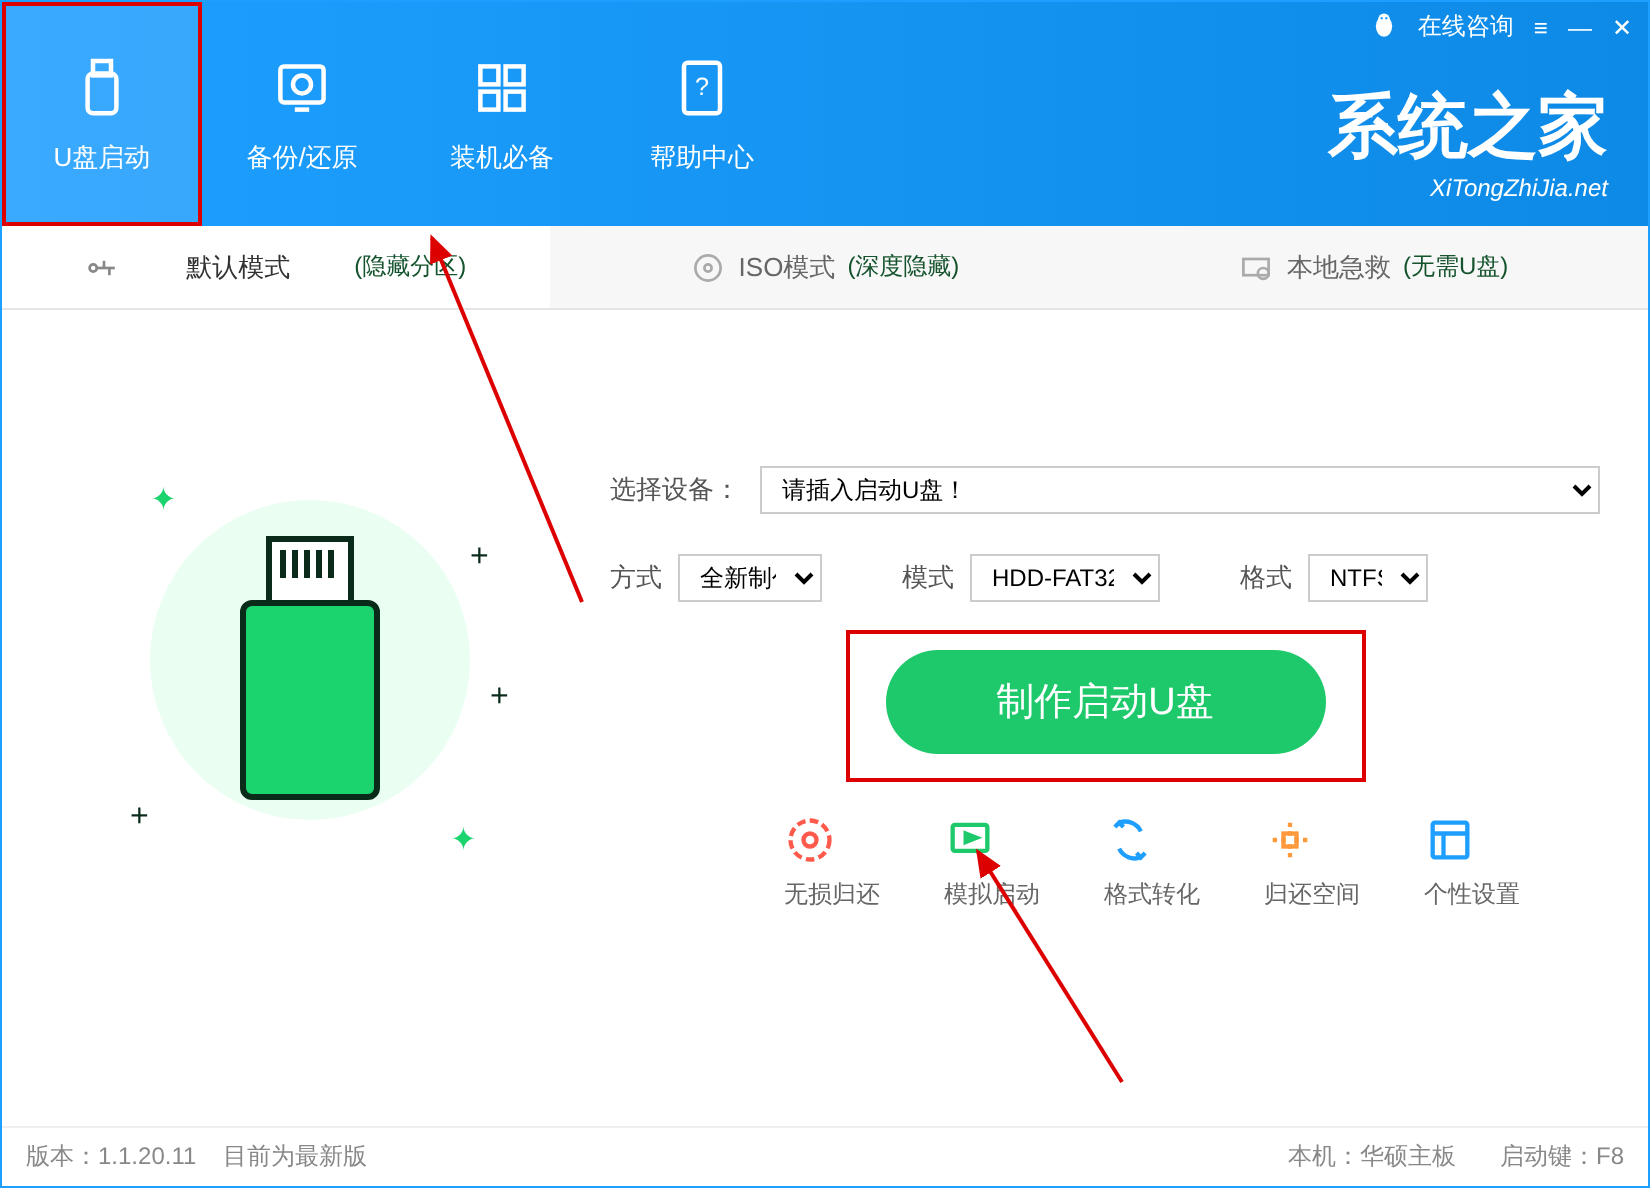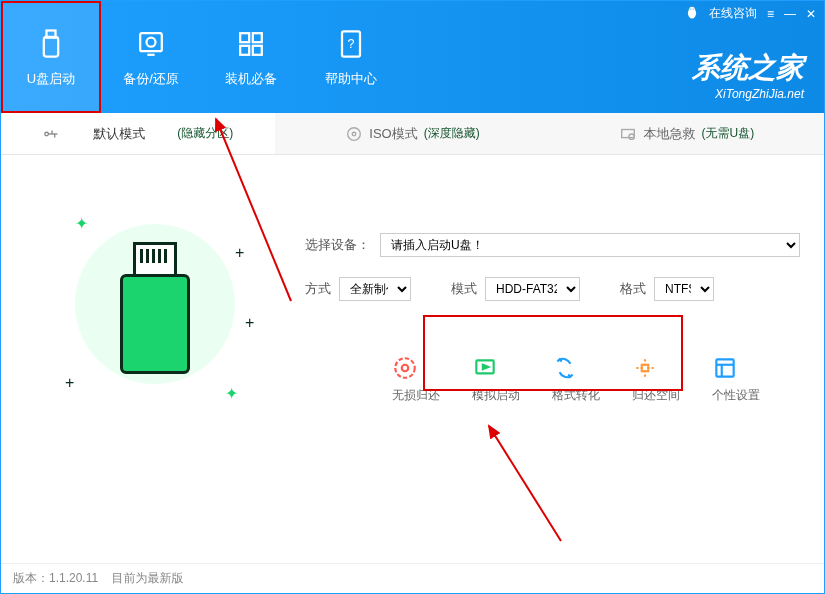--- a/index.html
+++ b/index.html
@@ -6,21 +6,21 @@
 body { font-family: "Microsoft YaHei", SimSun, sans-serif; font-size: 12px; color: #333; background: #fff; }
 .window { width: 825px; height: 594px; border: 1px solid #1e9fff; position: relative; overflow: hidden; }
 
 
 .header { height: 112px; background: linear-gradient(to right, #1e9fff, #0d8ae6); display: flex; position: relative; }
 .nav-item { width: 100px; color: #fff; display: flex; flex-direction: column; align-items: center; justify-content: center; cursor: pointer; gap: 8px; position: relative; }
 .nav-item.active { background: rgba(255,255,255,0.12); border: 2px solid #d00; }
 .nav-label { font-size: 13px; }
 .nav-icon { width: 36px; height: 36px; display: flex; align-items: center; justify-content: center; }
 .logo-area { position: absolute; right: 20px; bottom: 12px; color: #fff; text-align: right; }
-.logo-main { font-size: 28px; font-weight: bold; font-style: italic; }
+.logo-main { font-size: 35px; font-weight: bold; }
 .logo-sub { font-size: 12px; font-style: italic; }
 .window-controls { position: absolute; top: 4px; right: 8px; display: flex; gap: 10px; align-items: center; color: #fff; font-size: 12px; }
 .wc-btn { cursor: pointer; }
 
 
 .tabs { height: 42px; display: flex; border-bottom: 1px solid #e5e5e5; }
 .tab { flex: 1; display: flex; align-items: center; justify-content: center; gap: 6px; cursor: pointer; font-size: 13px; color: #666; background: #f7f7f7; }
 .tab.active { background: #fff; color: #333; font-weight: 500; gap: 32px; }
 .tab-icon { width: 18px; height: 18px; }
 .tab-hint { color: #14532d; font-size: 12px; }
@@ -200,20 +200,21 @@
         <div class="inline-group" style="margin-right:0">
           <span class="form-label">格式</span>
           <select class="select" style="width:60px">
             <option>NTFS</option>
           </select>
         </div>
       </div>
 
       <div class="action-row">
         <div class="action-highlight"></div>
+        <button class="action-btn">制作启动U盘</button>
       </div>
 
       <div class="tools">
         <div class="tool">
           <span class="tool-icon"><svg viewBox="0 0 24 24" width="26" height="26" fill="none" stroke="#ff5a4c" stroke-width="2">
                 <circle cx="12" cy="12" r="9" stroke-dasharray="4 2"></circle>
                 <circle cx="12" cy="12" r="3"></circle>
               </svg></span>
           <span>无损归还</span>
         </div>
@@ -248,20 +249,24 @@
         </div>
       </div>
     </div>
   </div>
 
   <div class="statusbar">
     <div>
       <span>版本：1.1.20.11</span>
       &nbsp;&nbsp;
       <span>目前为最新版</span>
+    </div>
+    <div class="status-right">
+      <span>本机：华硕主板</span>
+      <span>启动键：F8</span>
     </div>
   </div>
 
   <svg class="arrow-svg" width="825" height="594">
     <defs>
       <marker id="ah" markerWidth="8" markerHeight="8" refX="6" refY="3" orient="auto">
         <path d="M0,0 L7,3 L0,6 Z" fill="#d00"></path>
       </marker>
     </defs>
     <line x1="290" y1="300" x2="215" y2="118" stroke="#d00" stroke-width="2" marker-end="url(#ah)"></line>

